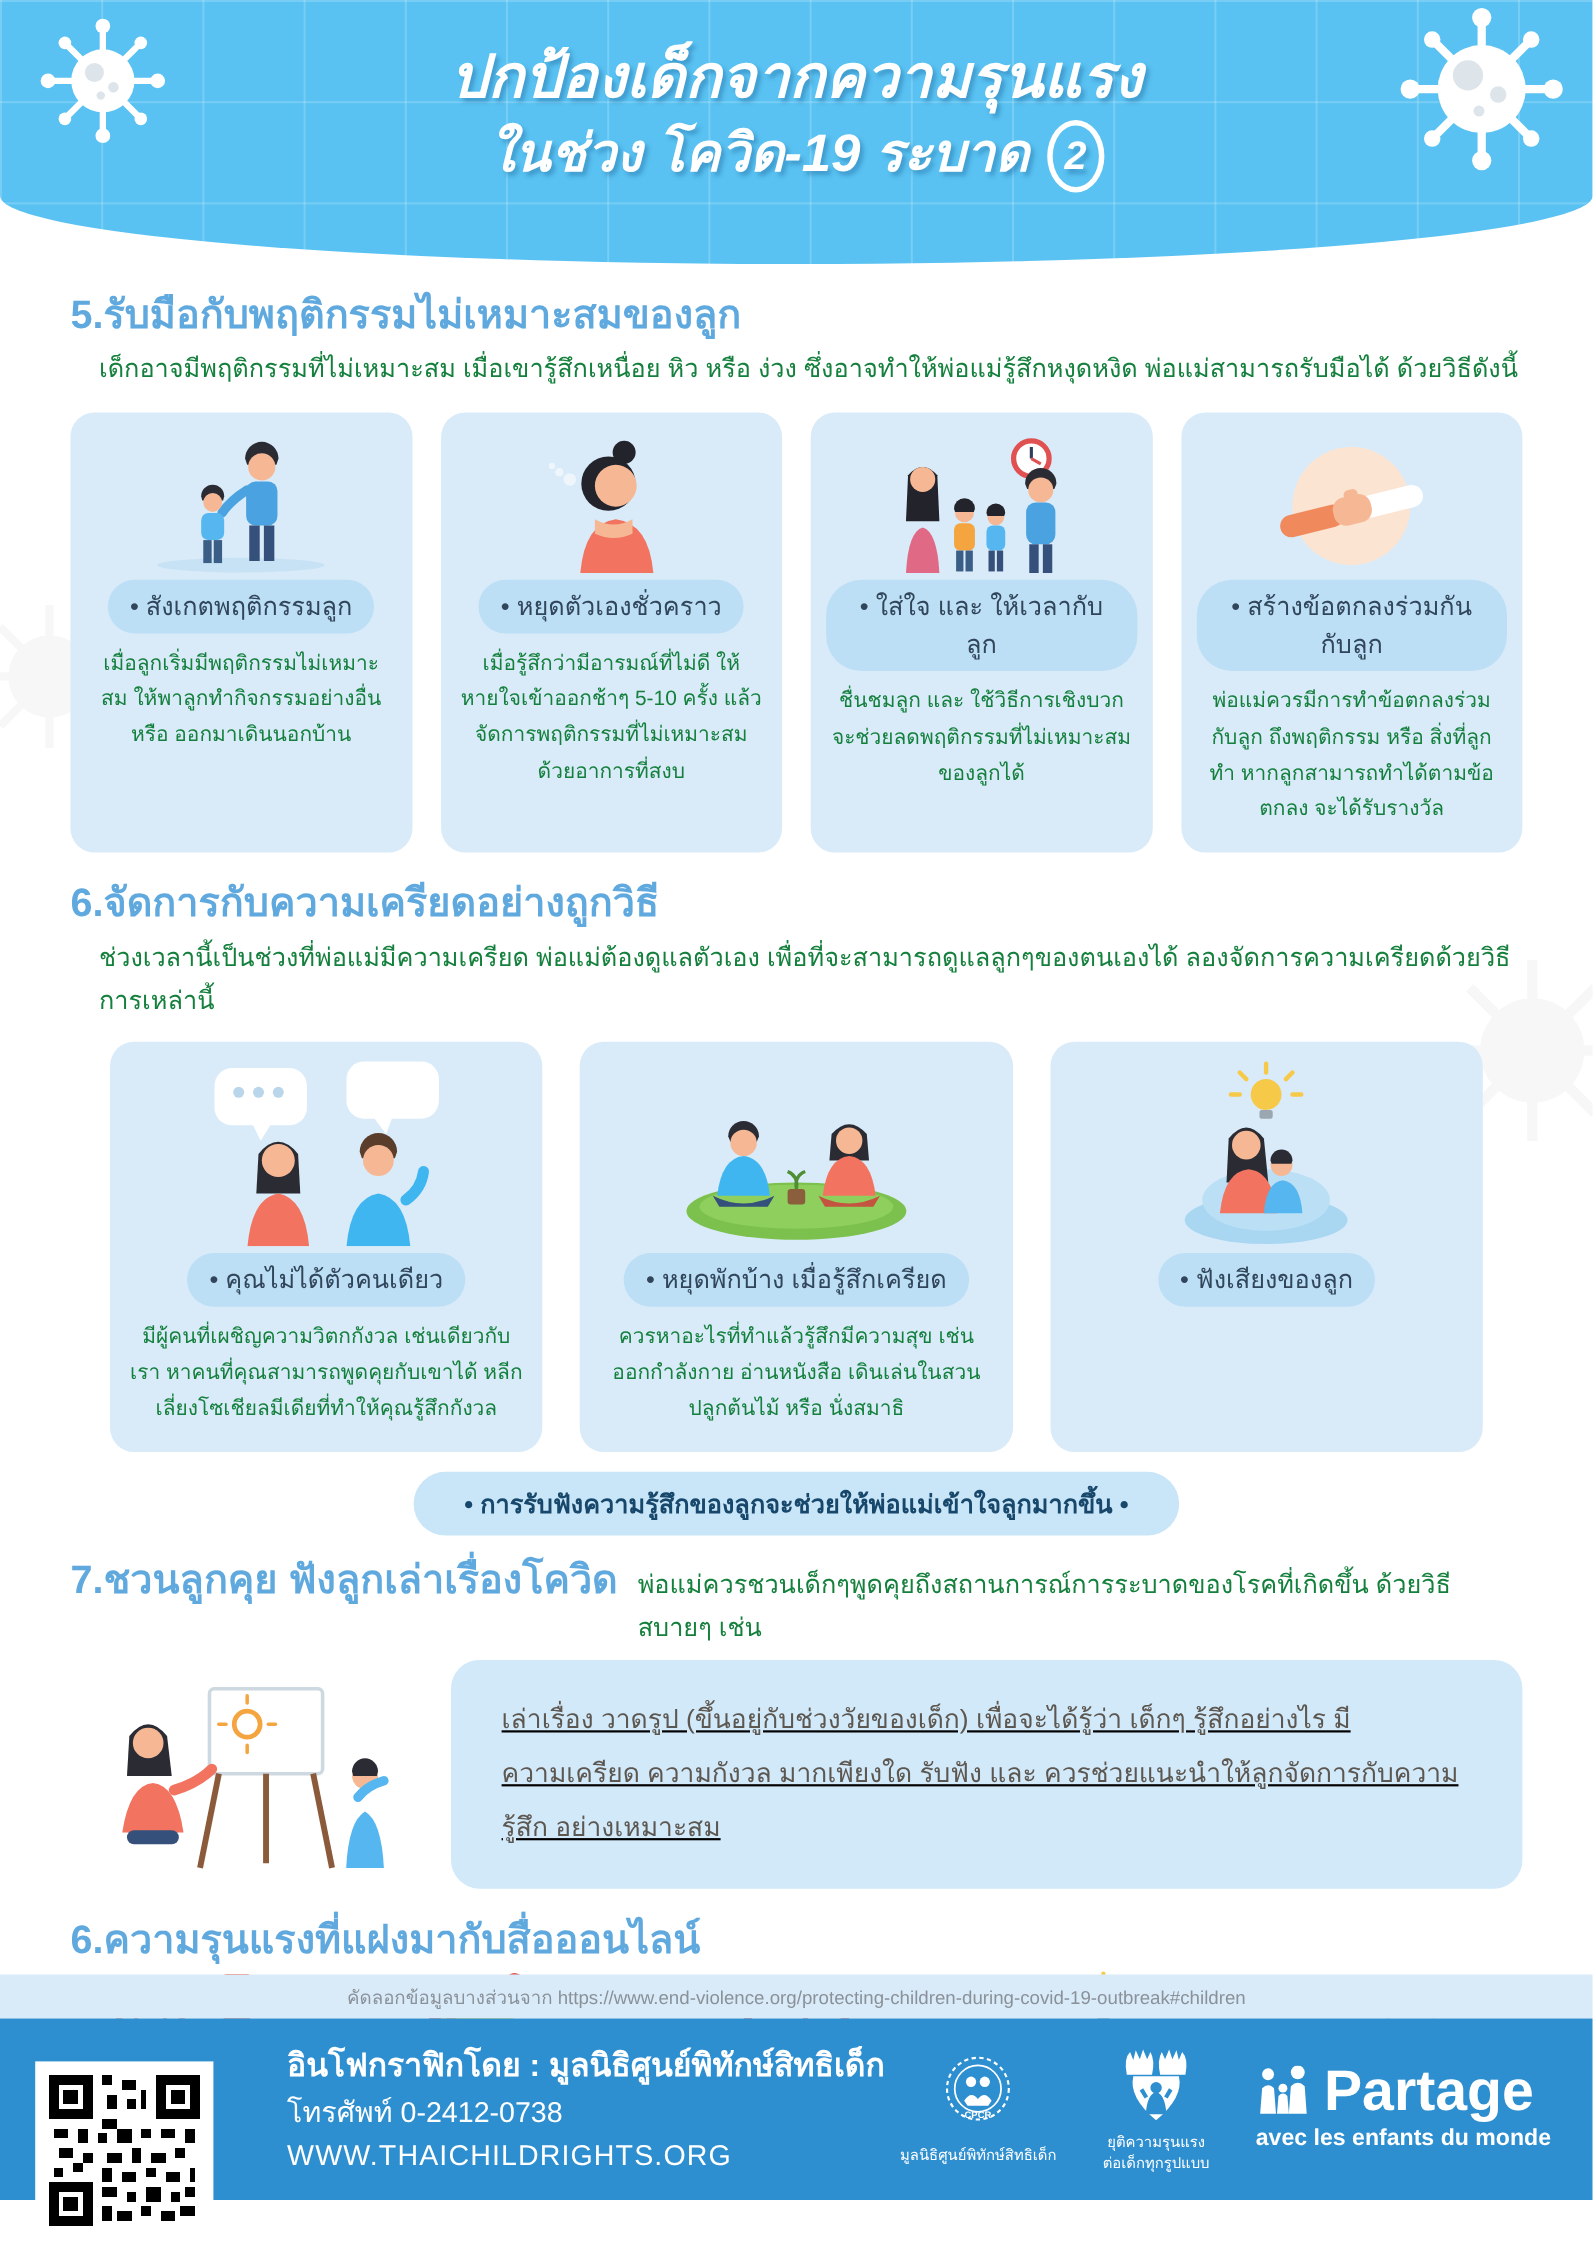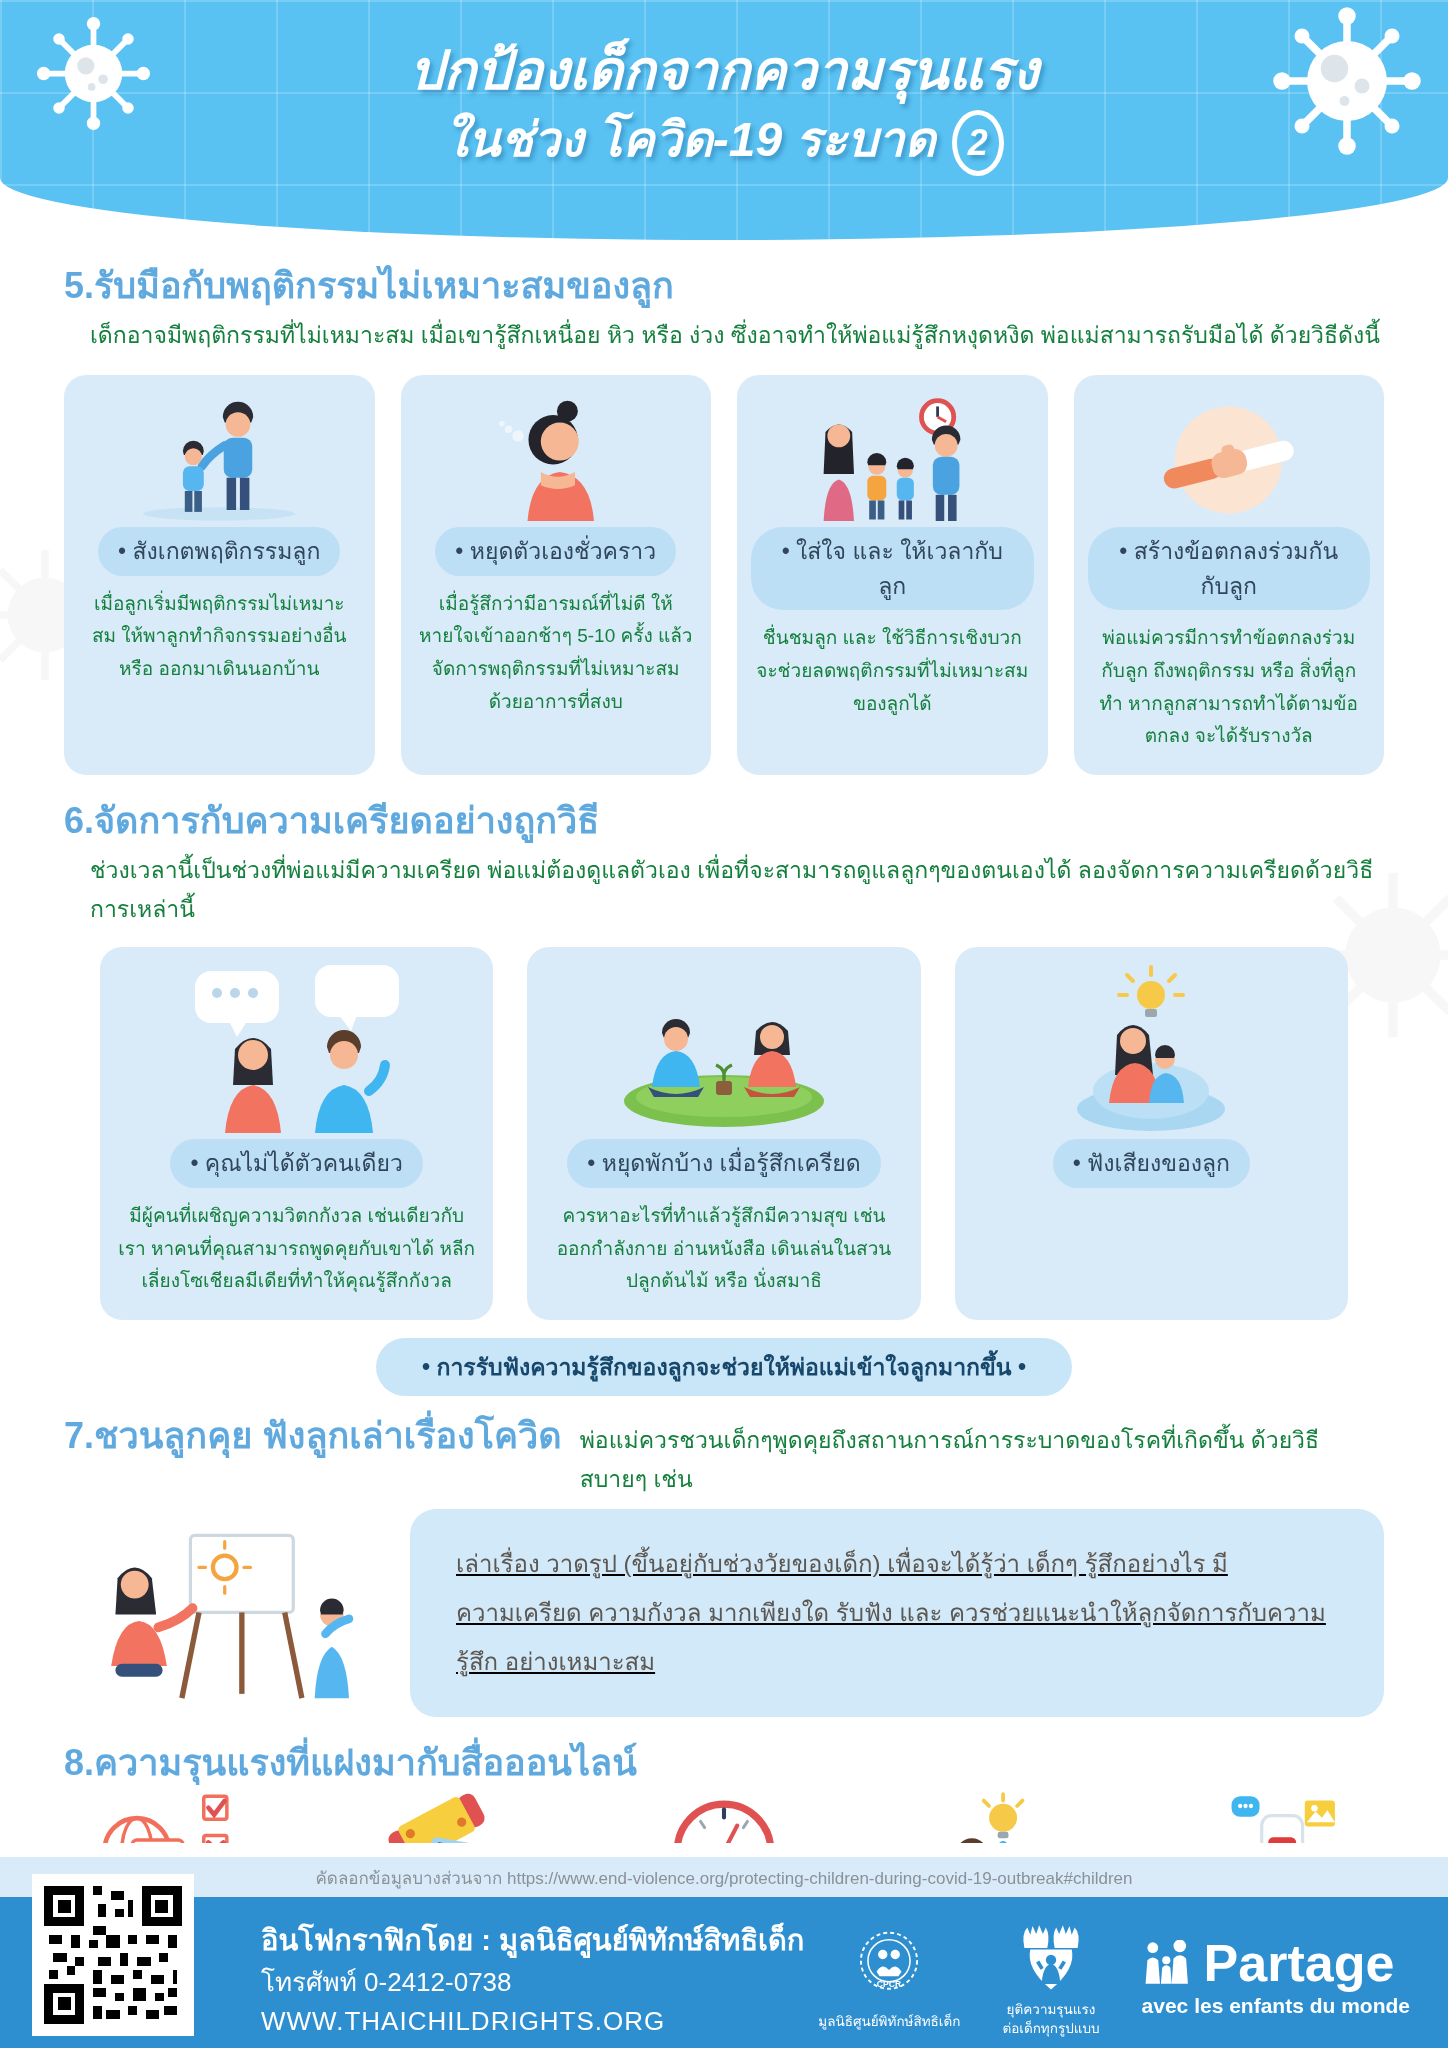--- a/index.html
+++ b/index.html
@@ -44,21 +44,21 @@
   .h-row .sec-h{margin:0;white-space:nowrap;}
   .h-row .sec-sub{margin:0;}
   .s7row{display:flex;align-items:center;gap:16px;margin:10px 64px 0;text-decoration:underline;}
   .s7art{width:330px;flex:none;display:flex;justify-content:center;}
   .s7box{flex:1;background:#d2e9fa;border-radius:26px;padding:30px 46px;color:#5c5750;
         font-size:24px;line-height:2.05;}
   .s8grid{display:flex;gap:22px;margin:10px 40px 0;}
   .s8col{flex:1;text-align:center;}
   .s8icon{height:104px;display:flex;align-items:center;justify-content:center;}
   
-  .footer-wrap{position:absolute;left:0;right:0;bottom:0;height:191px;}
+  .footer-wrap{position:absolute;left:0;right:0;bottom:0;height:253px;}
   .attr-bar{height:40px;background:#d9ebf9;display:flex;align-items:center;justify-content:center;
         color:#8a9199;font-size:17px;}
   .footer{height:165px;background:#2e8fd0;display:flex;align-items:center;color:#fff;padding-left:29px;}
   .f-text{margin-left:232px;}
   .f-credit{font-size:29px;font-weight:bold;line-height:1.55;}
   .f-phone{font-size:26px;line-height:1.5;}
   .f-site{font-size:26px;line-height:1.5;letter-spacing:1px;}
   .f-logos{margin-left:auto;margin-right:38px;display:flex;align-items:center;gap:42px;}
   .f-logo{text-align:center;font-size:13.5px;line-height:1.45;}
   .partage{text-align:left;}
@@ -351,21 +351,21 @@
             <circle cx="236" cy="92" r="11" fill="#f6b894"></circle>
             <path d="M225 88 a11 11 0 0 1 22 0 l-1 4 h-20 z" fill="#2b2b33"></path>
             <path d="M252 96 q-14 4 -22 14" stroke="#56b7f0" stroke-width="8" fill="none" stroke-linecap="round"></path>
             <path d="M220 170 q2-40 16-48 q14 8 16 48 z" fill="#56b7f0"></path>
           </svg>
       </div>
       <div class="s7box">เล่าเรื่อง วาดรูป (ขึ้นอยู่กับช่วงวัยของเด็ก) เพื่อจะได้รู้ว่า เด็กๆ รู้สึกอย่างไร มีความเครียด ความกังวล มากเพียงใด รับฟัง และ ควรช่วยแนะนำให้ลูกจัดการกับความรู้สึก อย่างเหมาะสม</div>
     </div>
 
     <section class="sec">
-      <h2 class="sec-h">8.ความรุนแรงที่แฝงมากับสื่อออนไลน์</h2>
+      <h2 class="sec-h">6.ความรุนแรงที่แฝงมากับสื่อออนไลน์</h2>
     </section>
     <div class="s8grid">
       <div class="s8col">
         <div class="s8icon">
           <svg viewBox="0 0 130 110" width="150">
               <circle cx="38" cy="55" r="28" fill="none" stroke="#f2705b" stroke-width="4"></circle>
               <ellipse cx="38" cy="55" rx="13" ry="28" fill="none" stroke="#f2705b" stroke-width="3"></ellipse>
               <line x1="10" y1="55" x2="66" y2="55" stroke="#f2705b" stroke-width="3"></line>
               <rect x="34" y="46" width="44" height="17" rx="4" fill="#fff" stroke="#f2705b" stroke-width="3"></rect>
               <text x="56" y="59" text-anchor="middle" font-size="11" fill="#f2705b">www</text>

